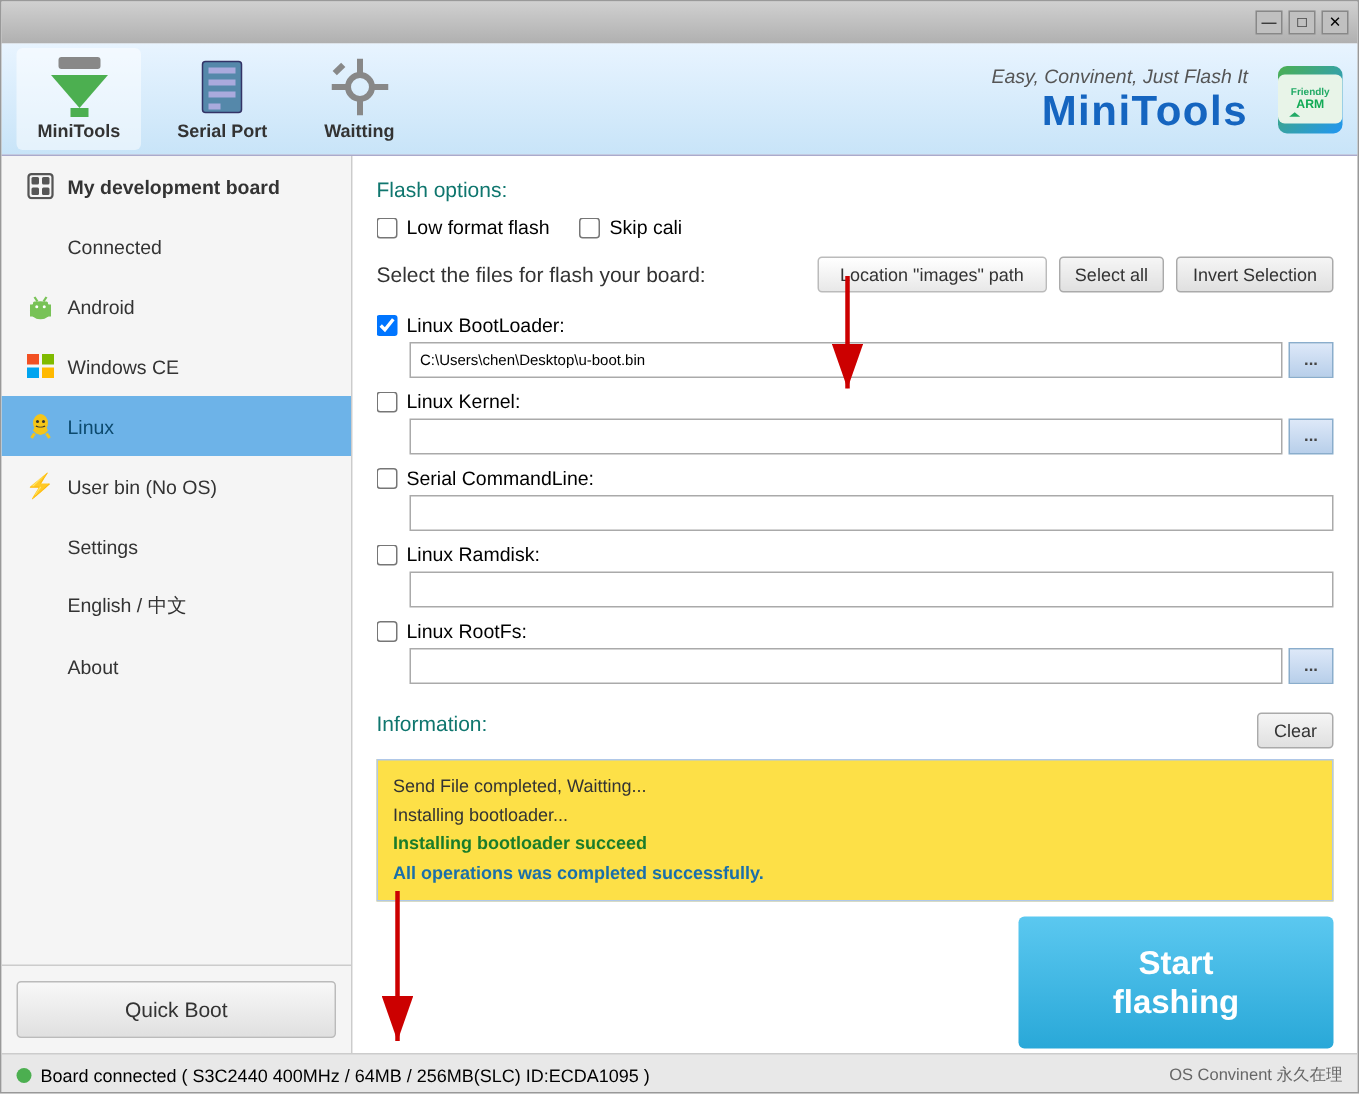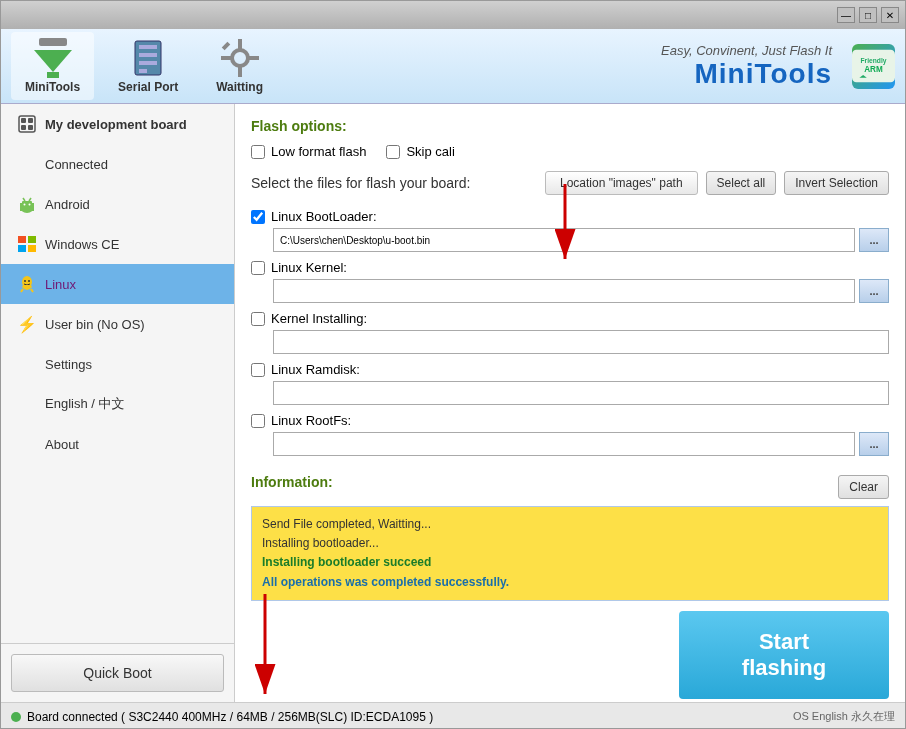--- a/index.html
+++ b/index.html
@@ -131,21 +131,21 @@
       font-size: 13px;
       cursor: pointer;
       display: flex;
       align-items: center;
       gap: 8px;
       color: #333;
     }
 
     .sidebar-item.active {
       background: #6db3e8;
-      color: #701a75;
+      color: #0c4a6e;
     }
 
     .sidebar-item.section-header {
       font-weight: bold;
       color: #333;
       cursor: default;
     }
 
     .sidebar-icon {
       width: 20px;
@@ -167,23 +167,23 @@
     .content {
       flex: 1;
       background: white;
       padding: 14px 16px;
       display: flex;
       flex-direction: column;
       overflow: hidden;
     }
 
     .section-title {
-      font-weight: bold;
+      font-weight: normal;
       font-size: 14px;
-      color: #4d7c0f;
+      color: #0f766e;
       margin-bottom: 10px;
     }
 
     .options-row {
       display: flex;
       align-items: center;
       gap: 20px;
       margin-bottom: 12px;
     }
 
@@ -578,21 +578,21 @@
         <div class="file-input-row">
           <input type="text" class="file-input" style="">
           <button class="file-browse-btn">...</button>
         </div>
       </div>
 
       <div class="file-entry">
         <div class="file-entry-header">
           <label class="checkbox-label">
             <input type="checkbox" style="">
-            <span>Kernel Installing:</span>
+            <span>Serial CommandLine:</span>
           </label>
         </div>
         <div class="file-input-row">
           <input type="text" class="file-input" style="">
         </div>
       </div>
 
       <div class="file-entry">
         <div class="file-entry-header">
           <label class="checkbox-label">
@@ -649,14 +649,14 @@
       <line x1="30" y1="490" x2="30" y2="590" stroke="#cc0000" stroke-width="3" marker-end="url(#arrowhead)"></line>
     </svg>
   </div>
 </div>
 
 <div class="status-bar">
   <div class="status-left">
     <span class="status-dot"></span>
     <span>Board connected ( S3C2440 400MHz / 64MB / 256MB(SLC) ID:ECDA1095 )</span>
   </div>
-  <div class="status-right">OS English 永久在理</div>
+  <div class="status-right">OS Convinent 永久在理</div>
 </div>
 
 </body></html>

